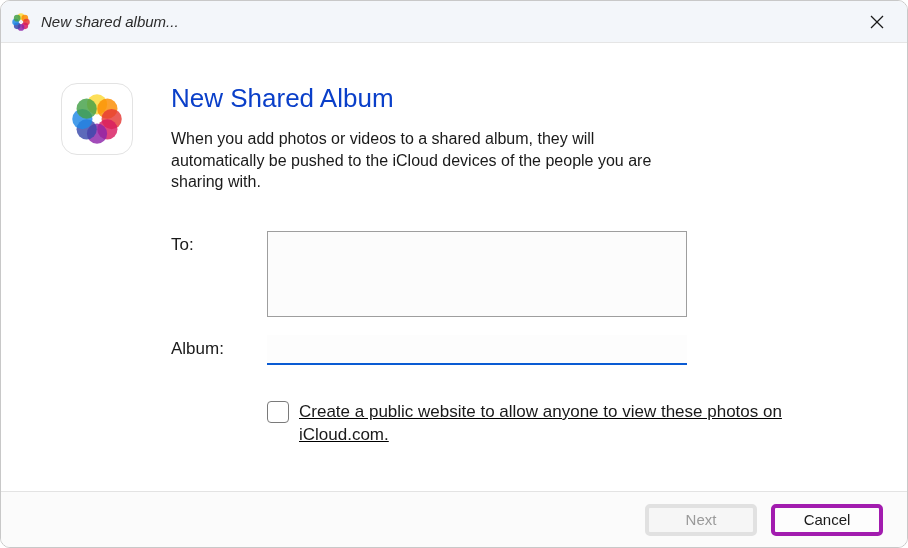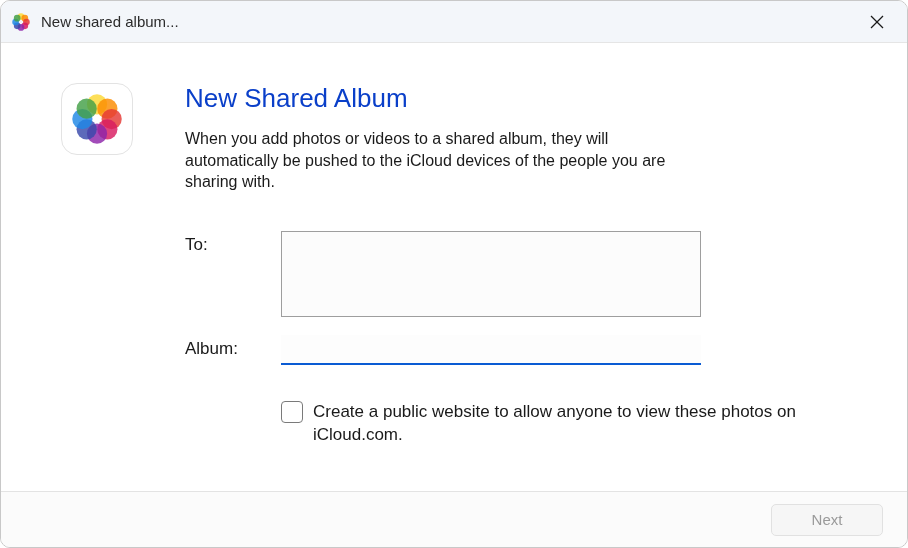--- a/index.html
+++ b/index.html
@@ -35,38 +35,39 @@
     .titlebar-icon {
       width: 20px;
       height: 20px;
       margin-right: 10px;
       flex-shrink: 0;
     }
     .titlebar-title {
       flex: 1;
       font-size: 15px;
       color: #2b2b2b;
+      font-style: italic;
     }
     .titlebar-close {
       width: 44px;
       height: 100%;
       display: flex;
       align-items: center;
       justify-content: center;
       cursor: pointer;
     }
     .titlebar-close svg {
       width: 14px;
       height: 14px;
     }
     .content {
       flex: 1;
       display: flex;
       padding: 40px 60px 20px 60px;
-      gap: 52px;
+      gap: 38px;
     }
     .app-icon-box {
       width: 72px;
       height: 72px;
       border-radius: 16px;
       background: #ffffff;
       border: 1px solid #e3e3e3;
       display: flex;
       align-items: center;
       justify-content: center;
@@ -128,20 +129,21 @@
       font-size: 15px;
       padding: 4px 6px;
       outline: none;
     }
     .checkbox-row {
       display: flex;
       align-items: flex-start;
       margin-left: 96px;
       margin-top: 18px;
       max-width: 520px;
+      text-decoration: underline;
     }
     .checkbox {
       width: 22px;
       height: 22px;
       border: 1px solid #7a7a7a;
       border-radius: 4px;
       background: #ffffff;
       flex-shrink: 0;
       margin-right: 10px;
       margin-top: 0px;
@@ -159,21 +161,21 @@
       background: #fbfbfb;
       display: flex;
       align-items: center;
       justify-content: flex-end;
       padding: 0 24px;
       gap: 14px;
     }
     .btn {
       min-width: 112px;
       height: 32px;
-      border: 1px solid #a21caf;
+      border: 4px solid #a21caf;
       border-radius: 5px;
       background: #fdfdfd;
       font-family: inherit;
       font-size: 15px;
       color: #1a1a1a;
       cursor: pointer;
     }
     .btn-disabled {
       color: #9a9a9a;
       border-color: #e1e1e1;
@@ -244,15 +246,16 @@
       <div class="checkbox-row">
         <div class="checkbox"></div>
         <label class="checkbox-label">Create a public website to allow anyone to view these photos on iCloud.com.</label>
       </div>
     </div>
 
   </div>
 
   <div class="footer">
     <button class="btn btn-disabled">Next</button>
+    <button class="btn">Cancel</button>
   </div>
 
 </div>
 
 </body></html>

